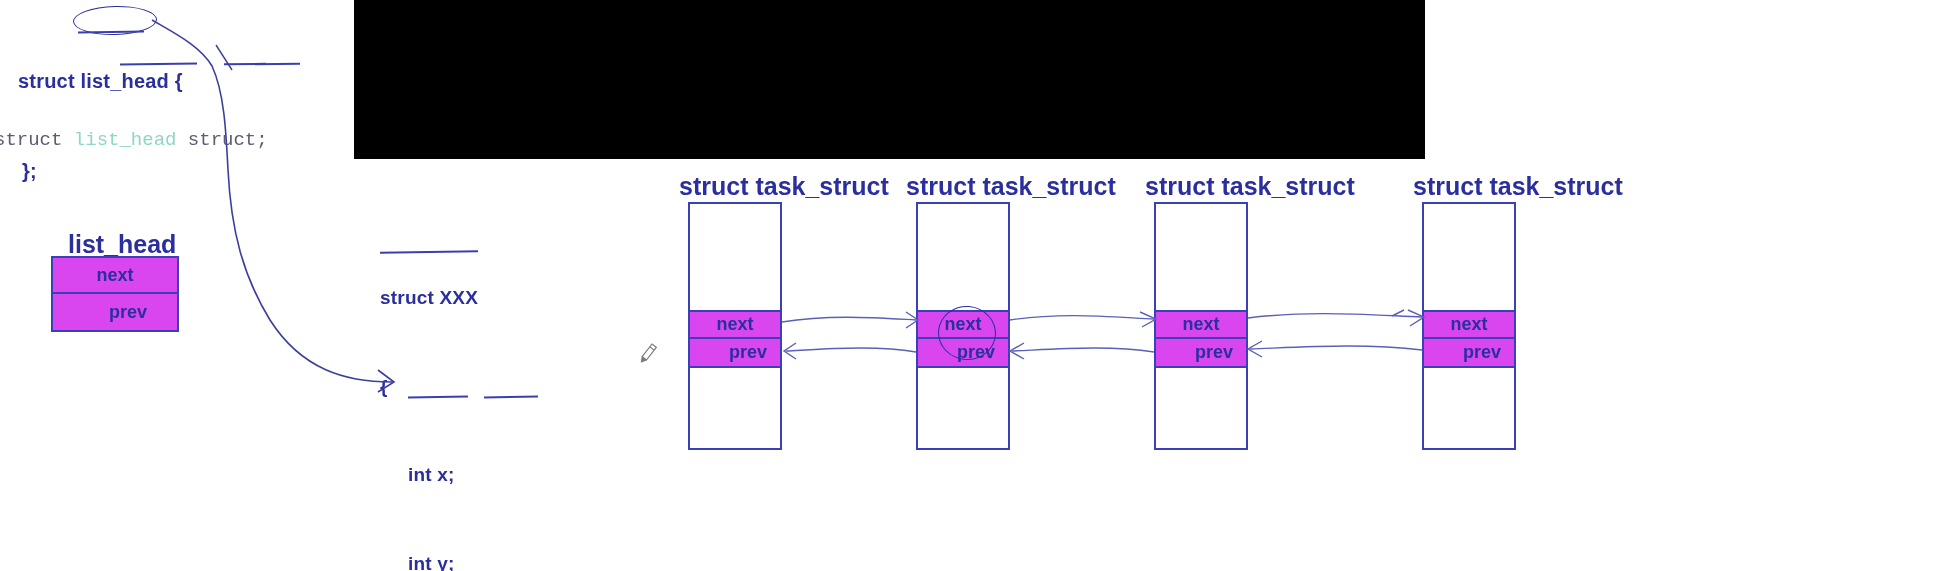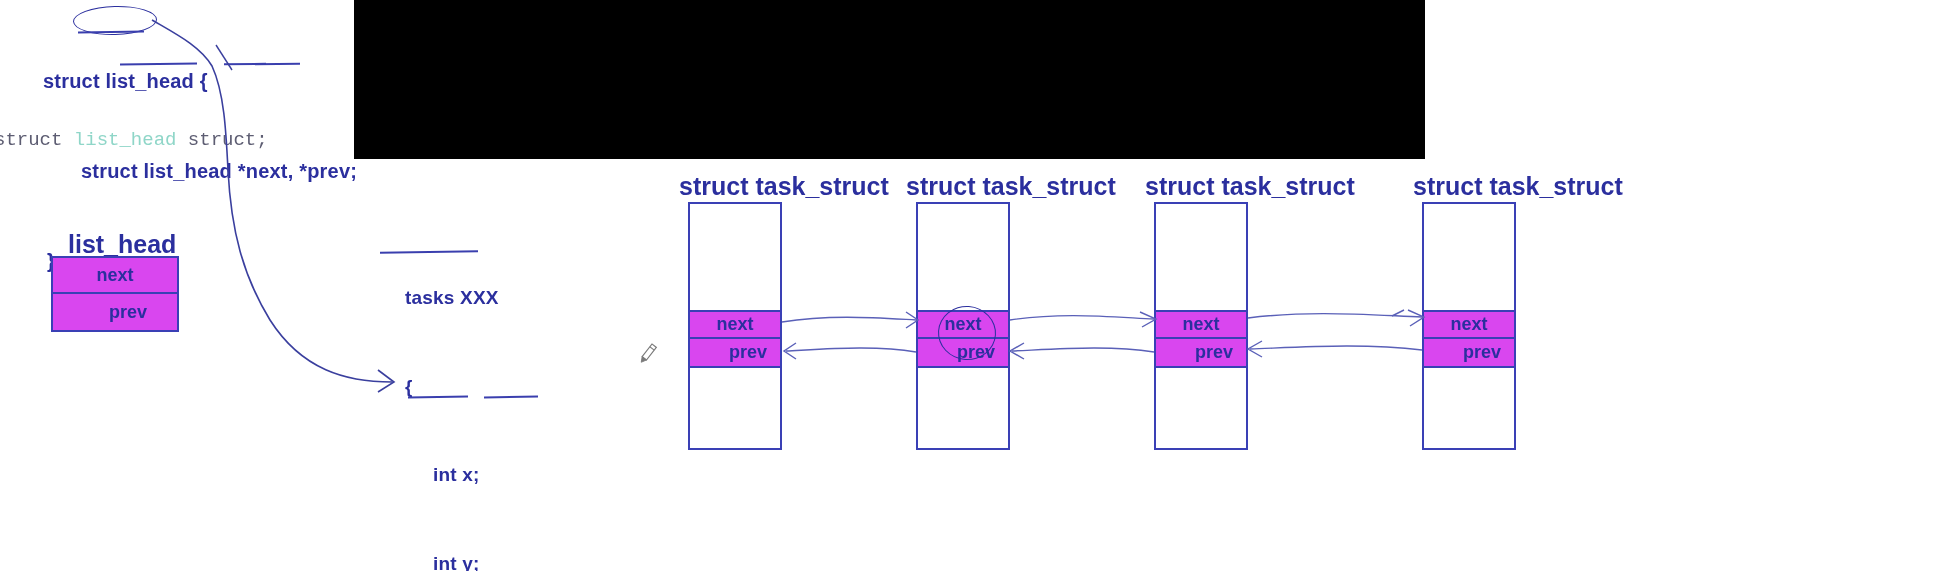--- a/index.html
+++ b/index.html
@@ -14,21 +14,20 @@
   }
   .abs { position: absolute; }
 
   
   .hw {
     color: #2b2f9e;
     font-weight: bold;
     font-family: "Liberation Sans", sans-serif;
     white-space: pre;
     letter-spacing: .2px;
-    margin-left: 25px;
   }
   #code-listhead { left: 18px; top: 6px; font-size: 20px; line-height: 30px; }
   #code-listhead .l1 { display:block; padding-left: 0px; }
   #code-listhead .l2 { display:block; padding-left: 38px; }
   #code-listhead .l3 { display:block; padding-left: 4px; }
 
   
   .ellipse {
     border: 1.6px solid #2b2f9e;
     border-radius: 50%;
@@ -87,21 +86,20 @@
   
   .stroke { stroke: #3a3f9e; fill: none; }
   .stroke-thin { stroke: #5a60b8; fill: none; stroke-width: 1.4; }
   #annot-layer { left:0; top:0; width:1942px; height:571px; pointer-events:none; }
 </style>
 </head>
 <body>
 
 <div class="abs hw" id="code-listhead">
   <span class="l1"><span>struct </span><span>list_head</span><span> {</span></span>
-  <span class="l2">struct list_head *next, *prev;</span>
   <span class="l3">};</span>
 </div>
 
 <div class="abs ellipse" style="left:73px; top:6px; width:82px; height:27px; transform: rotate(-1.5deg);"></div>
 
 <div class="abs uline" style="left:78px; top:31px; width:66px; transform:rotate(-1deg);"></div>
 <div class="abs uline" style="left:120px; top:63px; width:77px; transform:rotate(-0.6deg);"></div>
 <div class="abs uline" style="left:224px; top:63px; width:42px; transform:rotate(-0.6deg);"></div>
 <div class="abs uline" style="left:255px; top:63px; width:45px; transform:rotate(-0.6deg);"></div>
 
@@ -109,21 +107,21 @@
 
 <div class="abs" id="black-bar"></div>
 
 <div class="abs box-title" id="listhead-title">list_head</div>
 <div class="abs sbox" id="listhead-box">
   <div class="field" style="border-top:none;border-bottom:2.5px solid #3a40b5;">next</div>
   <div class="field second" style="border-bottom:none;">prev</div>
 </div>
 
 <div class="abs hw" id="code-xxx">
-  <span class="ln">tasks XXX</span>
+  <span class="ln">struct XXX</span>
   <span class="ln">{</span>
   <span class="ln ind">int x;</span>
   <span class="ln ind">int y;</span>
   
   
   
   
 </div>
 
 <div class="abs uline" style="left:380px; top:251px; width:98px; transform:rotate(-0.8deg);"></div>

